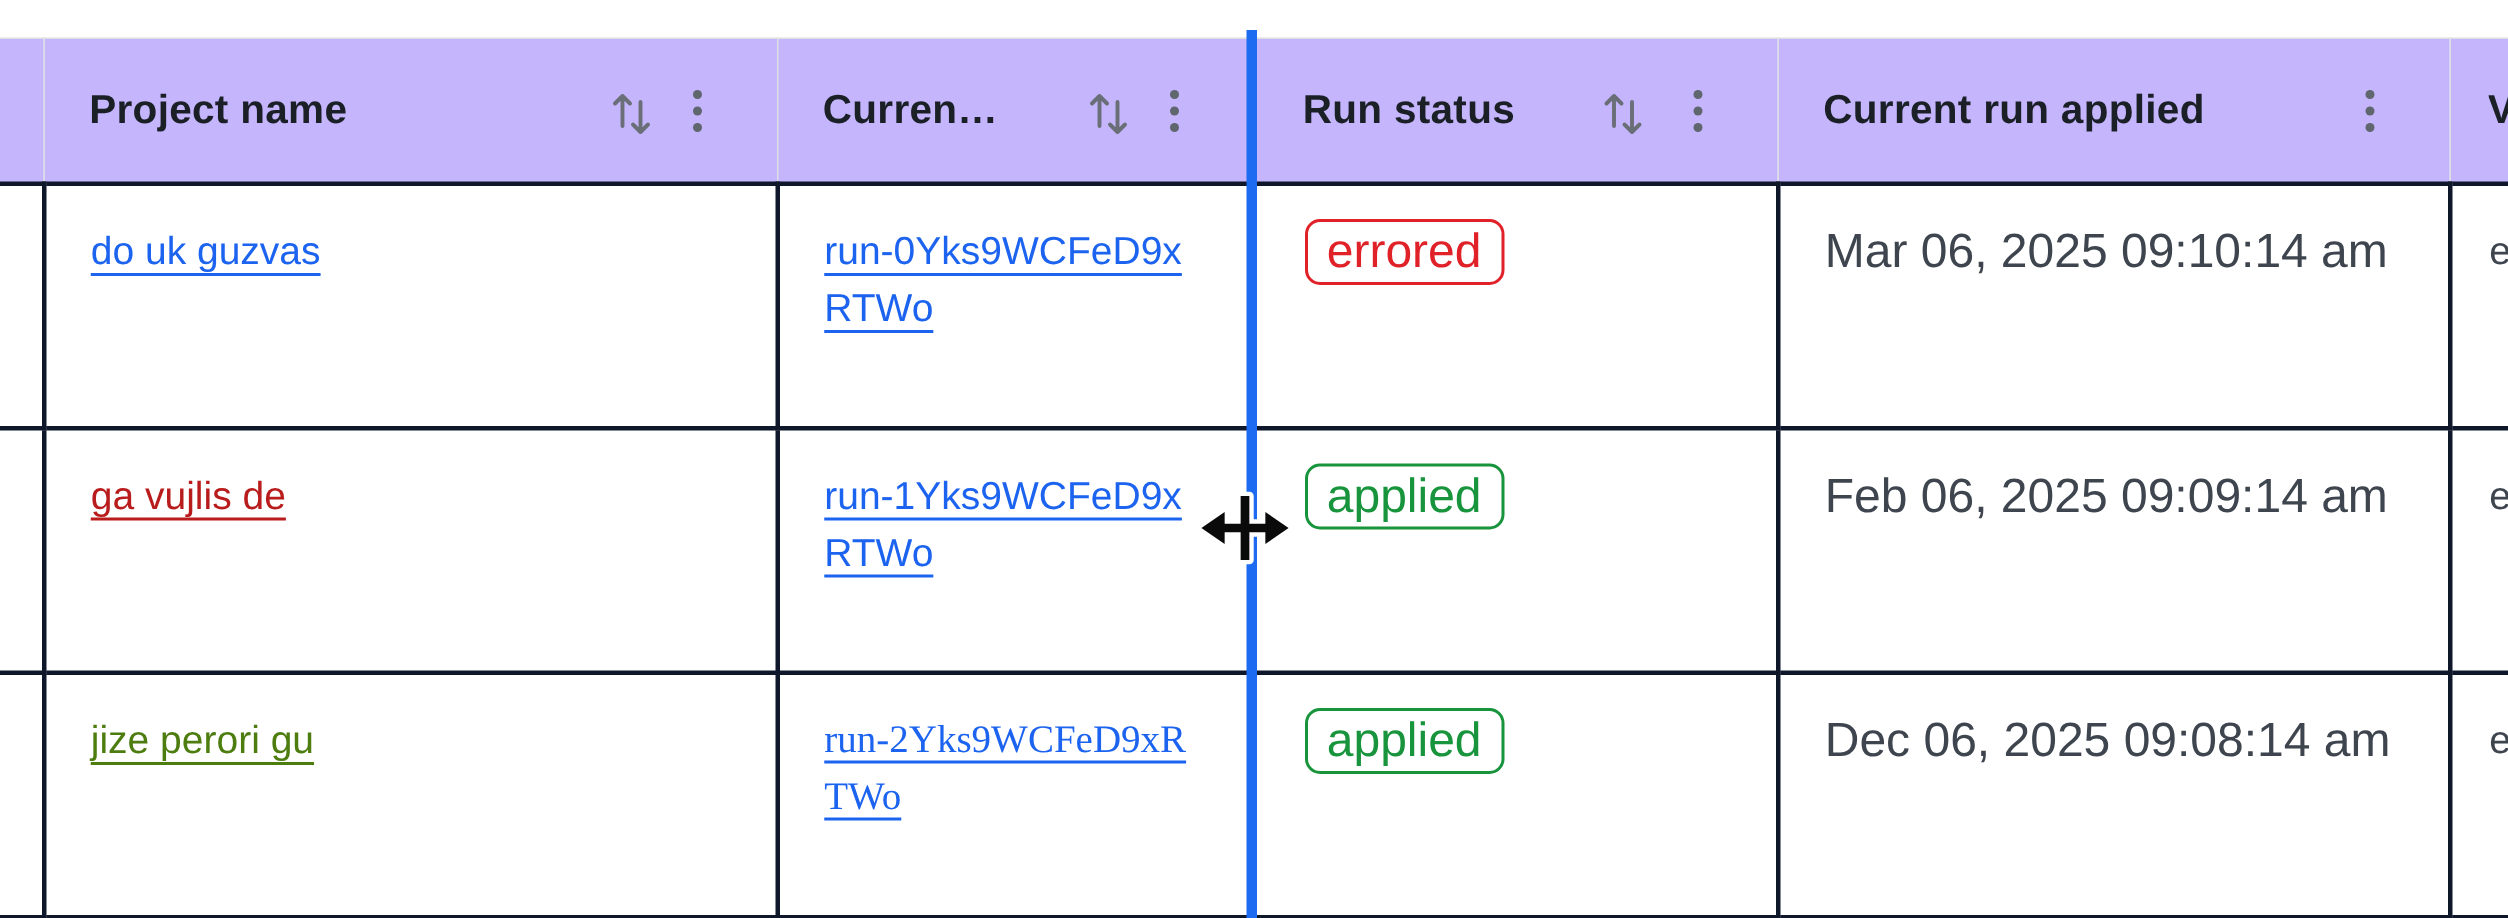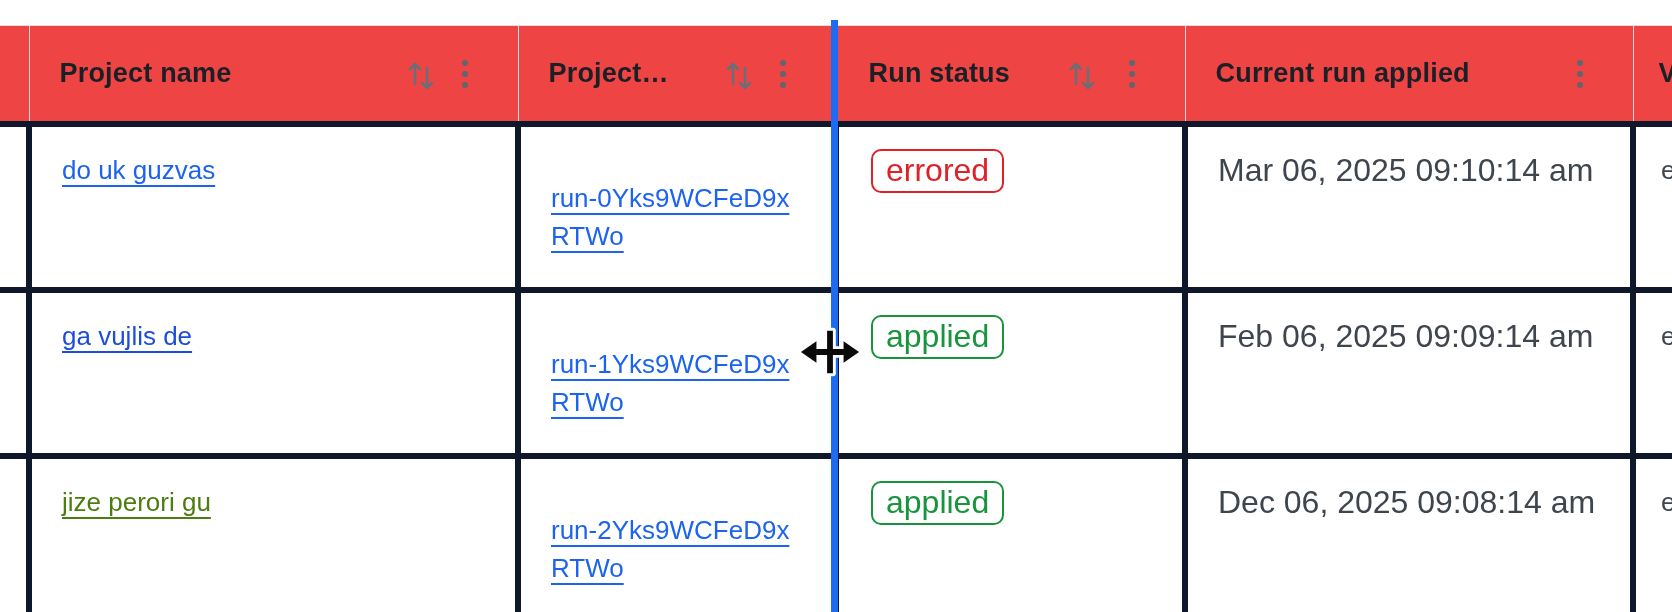--- a/index.html
+++ b/index.html
@@ -11,30 +11,30 @@
     font-family:"Liberation Sans", sans-serif;
     -webkit-font-smoothing:antialiased;
   }
   table.grid{
     position:absolute;left:0;top:25px;
     border-collapse:collapse;
     table-layout:fixed;
     width:1753px;
   }
   .grid th{
-    background:#ef4444;
+    background:#c4b5fd;
     border:1px solid #dcdee1;
     border-bottom:1px solid #d4d6da;
     height:95px;
     padding:0;
     text-align:left;
     vertical-align:middle;
   }
   .grid td{
-    border:6px solid #0f172a;
+    border:3px solid #0f172a;
     height:136px;
     padding:24px 20px 0 30px;
     vertical-align:top;
     background:#fff;
   }
   .grid .col-first{border-left:none;}
   .grid th.col-first{width:29px;}
   .hcell{
     display:flex;align-items:center;
     gap:24px;
@@ -49,21 +49,21 @@
   .sort-ic,.kebab-ic{flex:0 0 auto;display:block;}
   .sort-ic{cursor:pointer;}
   .kebab-ic{cursor:pointer;}
   a.cell-link{
     font-size:26px;line-height:38px;
     text-decoration:underline;
     text-decoration-thickness:2px;
     text-underline-offset:6px;
     cursor:pointer;
   }
-  .run-link{display:inline-block;max-width:245px;word-break:break-all;margin-top:28px;}
+  .run-link{display:inline-block;max-width:245px;word-break:break-all;}
   .badge{
     display:inline-block;
     border:2px solid;
     border-radius:10px;
     padding:4px 13px 6px;
     font-size:32px;line-height:30px;
     background:#fff;
   }
   .stamp{font-size:32px;line-height:38px;color:#3e454e;white-space:nowrap;}
   .clip-txt{font-size:26px;line-height:38px;color:#3e454e;}
@@ -104,21 +104,21 @@
             </svg>
             <svg class="kebab-ic" width="10" height="30" viewBox="0 0 10 30" fill="#60666e">
               <circle cx="5" cy="4" r="3"></circle>
                 <circle cx="5" cy="15" r="3"></circle>
                 <circle cx="5" cy="26" r="3"></circle>
             </svg>
           </div>
         </th>
         <th>
           <div class="hcell">
-            <span class="hlabel">Project…</span>
+            <span class="hlabel">Curren…</span>
             <svg class="sort-ic" width="30" height="34" viewBox="0 0 30 34" fill="none" stroke="#6a6f77" stroke-width="2.6" stroke-linecap="round" stroke-linejoin="round">
               <path d="M9 27 V7 M4 12 L9 7 L14 12"></path>
                 <path d="M21 11 V31 M16 26 L21 31 L26 26"></path>
             </svg>
             <svg class="kebab-ic" width="10" height="30" viewBox="0 0 10 30" fill="#60666e">
               <circle cx="5" cy="4" r="3"></circle>
                 <circle cx="5" cy="15" r="3"></circle>
                 <circle cx="5" cy="26" r="3"></circle>
             </svg>
           </div>
@@ -169,42 +169,42 @@
         <td>
           <span class="stamp">Mar 06, 2025 09:10:14 am</span>
         </td>
         <td class="clip-cell">
           <span class="clip-txt">e</span>
         </td>
       </tr>
       <tr>
         <td class="col-first"></td>
         <td>
-          <a class="cell-link" style="color: #1d4ed8; border-color: rgb(28, 100, 240); text-align: right;">ga vujlis de</a>
+          <a class="cell-link" style="color: #b91c1c; border-color: rgb(28, 100, 240); text-align: right;">ga vujlis de</a>
         </td>
         <td>
           <a class="cell-link run-link" style="color: rgb(28, 100, 240); border-color: rgb(28, 100, 240);">run-1Yks9WCFeD9xRTWo</a>
         </td>
         <td class="status-cell">
           <span class="badge" style="color: rgb(24, 148, 60); border-color: rgb(24, 148, 60);">applied</span>
         </td>
         <td>
           <span class="stamp">Feb 06, 2025 09:09:14 am</span>
         </td>
         <td class="clip-cell">
           <span class="clip-txt">e</span>
         </td>
       </tr>
       <tr>
         <td class="col-first"></td>
         <td>
           <a class="cell-link" style="color: #4d7c0f; border-color: rgb(28, 100, 240);">jize perori gu</a>
         </td>
         <td>
-          <a class="cell-link run-link" style="color: rgb(28, 100, 240); border-color: rgb(28, 100, 240);">run-2Yks9WCFeD9xRTWo</a>
+          <a class="cell-link run-link" style="color: rgb(28, 100, 240); border-color: rgb(28, 100, 240); font-family: Liberation Serif, serif;">run-2Yks9WCFeD9xRTWo</a>
         </td>
         <td class="status-cell">
           <span class="badge" style="color: rgb(24, 148, 60); border-color: rgb(24, 148, 60);">applied</span>
         </td>
         <td>
           <span class="stamp">Dec 06, 2025 09:08:14 am</span>
         </td>
         <td class="clip-cell">
           <span class="clip-txt">e</span>
         </td>

